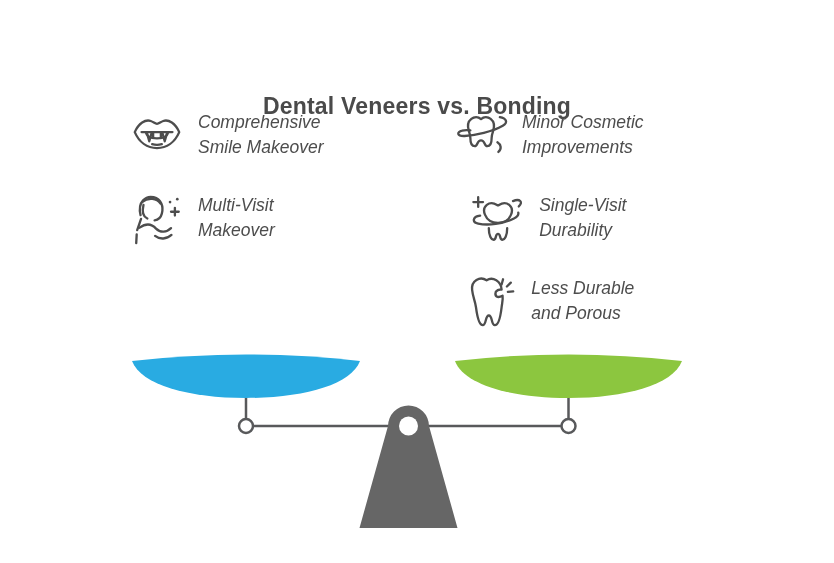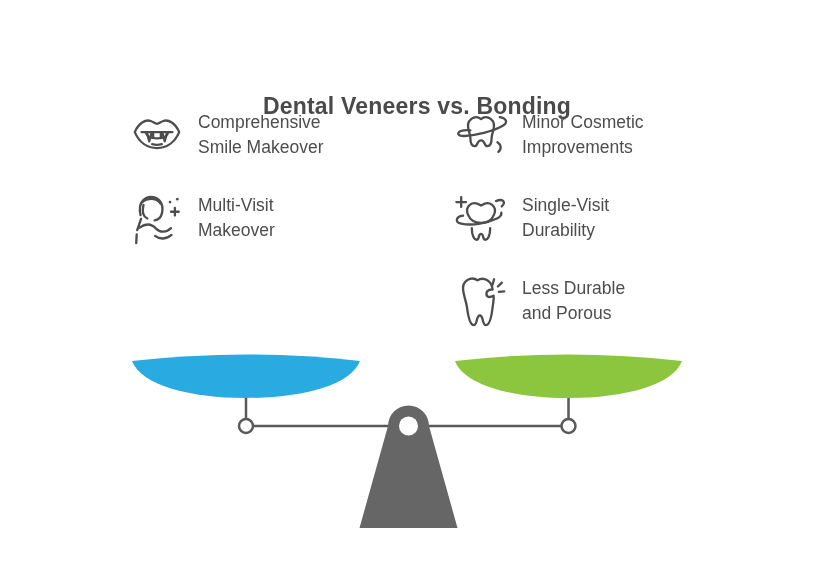--- a/index.html
+++ b/index.html
@@ -6,22 +6,22 @@
   .canvas{
     position:relative;width:834px;height:563px;background:#fff;overflow:hidden;
     font-family:"Liberation Sans","DejaVu Sans",sans-serif;color:var(--ink,#4d4d4d);
   }
   .title{
     position:absolute;left:0;top:50px;width:100%;text-align:center;
     font-size:23px;font-weight:bold;letter-spacing:.2px;color:var(--title,#4a4a4a);margin-top:43px;
   }
   .col{position:absolute;top:106px;display:flex;flex-direction:column;gap:25px;}
   .col.left{left:128px;}
-  .col.right{left:452px;}
-  .feature{display:flex;align-items:center;gap:12px;height:58px;}
+  .col.right{left:452px;align-items:center;}
+  .feature{display:flex;align-items:center;gap:12px;height:58px;font-style:italic;}
   .feature .icon{width:58px;height:58px;flex:0 0 58px;color:var(--ink,#4d4d4d);}
   .feature .icon svg{width:100%;height:100%;display:block;}
   .feature .label{
     font-size:17.5px;line-height:1.42;white-space:pre-line;color:var(--ink,#4d4d4d);
   }
   .scale-svg{position:absolute;left:100px;top:345px;width:634px;height:200px;}
   .pan-label{
     position:absolute;top:455px;width:200px;text-align:center;
     font-size:18.5px;color:var(--ink,#4d4d4d);
   }

